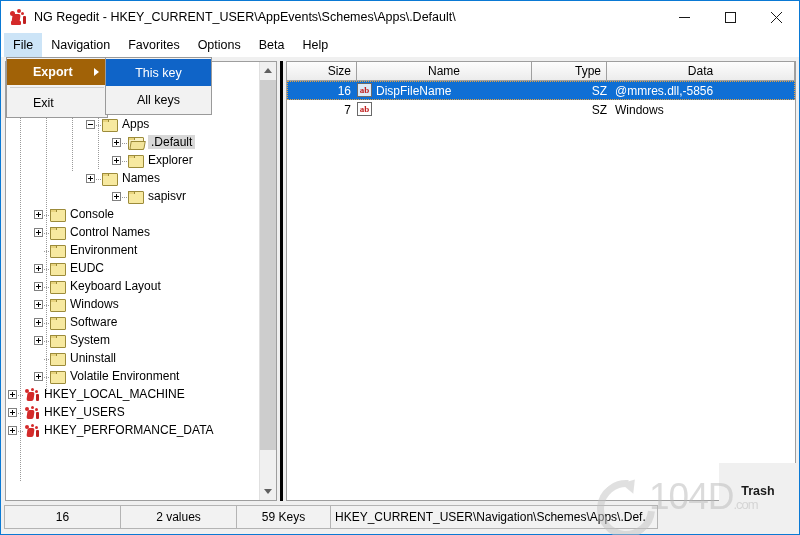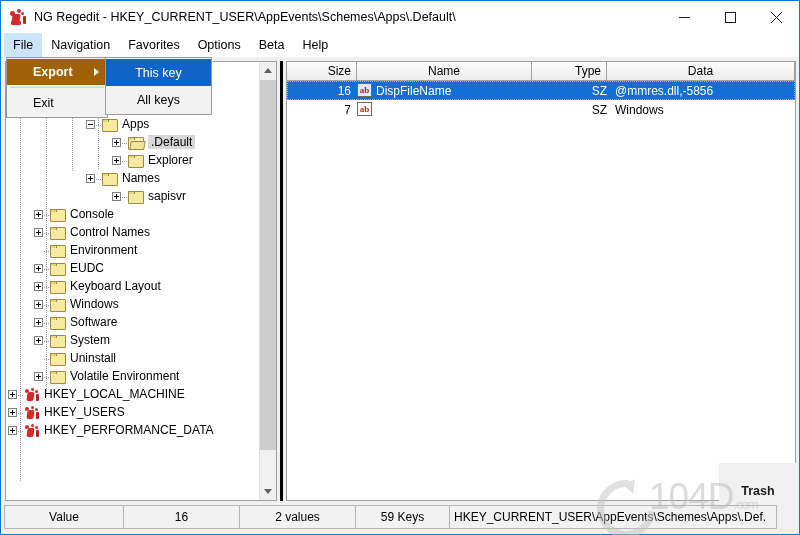--- a/index.html
+++ b/index.html
@@ -543,25 +543,24 @@
         <span class="cell num" style="left:180px;width:140px;">SZ</span>
         <span class="cell" style="left:328px;">Windows</span>
       </div>
 
     </div>
   </div>
 
   <div class="trash-box">Trash</div>
 
   <div class="statusbar">
-    <div class="sb-cell" style="width:120px;">Value</div>
     <div class="sb-cell" style="width:117px;">16</div>
     <div class="sb-cell" style="width:117px;">2 values</div>
     <div class="sb-cell" style="width:95px;">59 Keys</div>
-    <div class="sb-cell path" style="width:328px;">HKEY_CURRENT_USER\AppEvents\Schemes\Apps\.Def.</div>
+    <div class="sb-cell path" style="width:328px;">HKEY_CURRENT_USER\Navigation\Schemes\Apps\.Def.</div>
   </div>
 
   <div class="watermark">
     <div class="wm-ring"></div>
     <div class="wm-tri"></div>
     <div class="wm-text"><span>104D</span><span class="sm">.com</span></div>
   </div>
 
   <div class="dropdown">
     <div class="dd-item sel">

